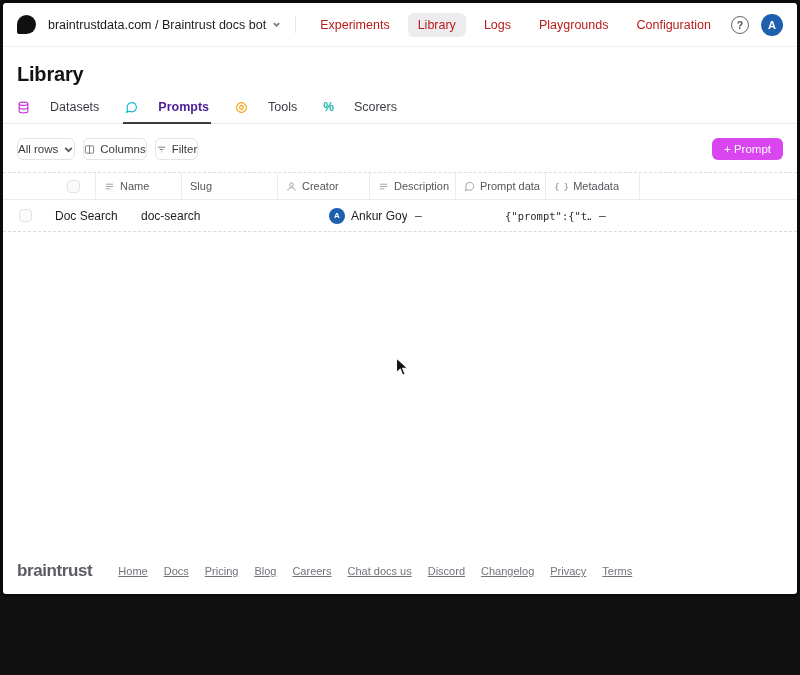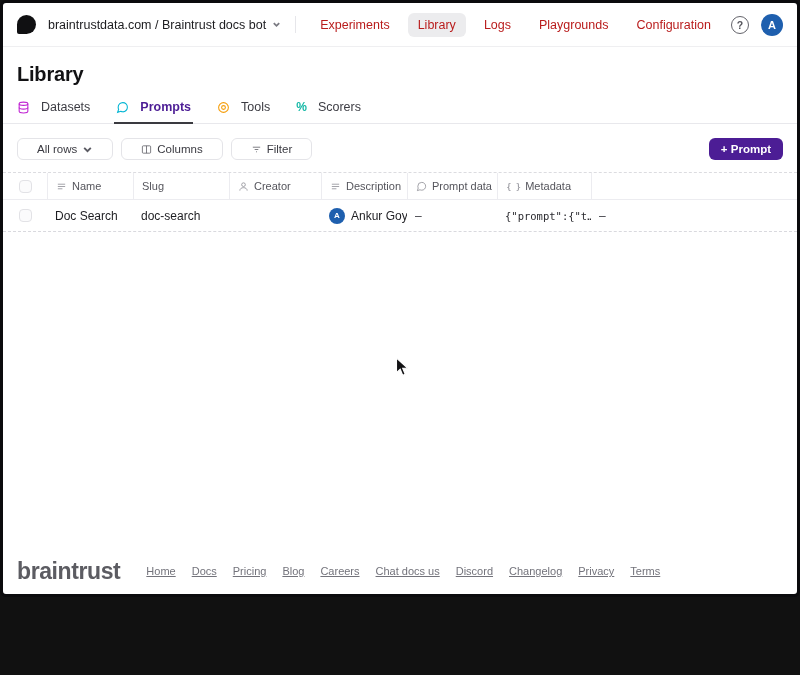--- a/index.html
+++ b/index.html
@@ -19,52 +19,52 @@
   .nav-item { font-size:12.5px; color:#b91c1c; padding:5px 10px; border-radius:6px; cursor:pointer; white-space:nowrap; }
   .nav-item.active { background:#ececee; font-weight:500; }
   .topnav-right { margin-left:auto; display:flex; align-items:center; gap:12px; }
   .help { width:18px; height:18px; border:1.3px solid #64646b; border-radius:50%; color:#54545b;
           font-size:10.5px; font-weight:600; display:flex; align-items:center; justify-content:center; cursor:pointer; }
   .avatar { width:22px; height:22px; border-radius:50%; background:#1e5fae; color:#fff; font-size:11px;
             font-weight:600; display:flex; align-items:center; justify-content:center; cursor:pointer; }
   
   .page-title { font-size:20px; font-weight:700; color:#121214; padding:16px 14px 14px; letter-spacing:-.2px; }
   .tabbar { display:flex; gap:26px; padding:0 14px; border-bottom:1px solid #e8e8ec; }
-  .tab { display:flex; align-items:center; gap:11px; font-size:12.5px; color:#3c3c43; padding-bottom:9px;
+  .tab { display:flex; align-items:center; gap:20px; font-size:12.5px; color:#3c3c43; padding-bottom:9px;
          cursor:pointer; position:relative; }
   .tab.active { font-weight:700; color:#4c1d95; }
   .tab.active:after { content:""; position:absolute; left:-2px; right:-2px; bottom:-1px; height:2px; background:#3a3a40; }
   .tab svg { width:13px; height:13px; fill:none; stroke-width:2; }
   .pct { font-size:12px; font-weight:700; color:#14b8a6; }
   
   .toolbar { display:flex; align-items:center; gap:8px; padding:14px 14px 12px; }
   .tbtn { display:flex; align-items:center; gap:5px; font-size:11.5px; color:#3a3a41; border:1px solid #e4e4e8;
-          border-radius:6px; padding:4px 19px; background:#fff; cursor:pointer; white-space:nowrap; }
+          border-radius:6px; padding:4px 0; background:#fff; cursor:pointer; white-space:nowrap; }
   .tbtn svg { width:11px; height:11px; stroke:#5a5a62; fill:none; stroke-width:1.7; }
-  .btn-primary { margin-left:auto; background:#4c1d95; color:#fff; font-size:11.5px; font-weight:700;
+  .btn-primary { margin-left:auto; background:#d946ef; color:#fff; font-size:11.5px; font-weight:400;
                  border:none; border-radius:6px; padding:5px 12px; cursor:pointer; }
   
   .grid-row { display:grid; grid-template-columns:44px 86px 96px 92px 86px 90px 94px 78px 1fr; align-items:center; }
-  .thead { height:28px; border-top:1px dashed #dcdce0; border-bottom:1px solid #ececf0; }
+  .thead { height:28px; border-top:1px dashed #dcdce0; border-bottom:1px solid #ececf0;padding-left:48px; }
   .th { display:flex; align-items:center; gap:5px; font-size:11px; color:#55555c; padding-left:8px;
         border-left:1px solid #ececf0; height:100%; overflow:hidden; white-space:nowrap; }
   .th svg { width:11px; height:11px; stroke:#8a8a92; fill:none; stroke-width:1.7; flex:0 0 auto; }
   .th .braces { font-family:"DejaVu Sans Mono", monospace; font-size:9.5px; color:#8a8a92; letter-spacing:-1px; }
   .cell-check { display:flex; align-items:center; justify-content:center; height:100%; }
   .checkbox { width:13px; height:13px; border:1px solid #e2e2e6; border-radius:4px; background:#fbfbfc; cursor:pointer; }
   .trow { height:32px; border-bottom:1px dashed #d9d9de; }
   .td { font-size:12px; color:#1d1d21; padding-left:8px; overflow:hidden; white-space:nowrap; display:flex; align-items:center; gap:6px; }
   .td.mono { font-family:"DejaVu Sans Mono", monospace; font-size:10.5px; color:#2a2a2f; }
   .td.dim { color:#3f3f46; }
   .mini-avatar { width:16px; height:16px; border-radius:50%; background:#1e5fae; color:#fff; font-size:8px;
                  font-weight:700; display:flex; align-items:center; justify-content:center; flex:0 0 auto; }
   
   .spacer { flex:1 1 auto; }
   .footer { display:flex; align-items:center; padding:0 14px; height:46px; flex:0 0 auto; gap:16px; }
-  .brand { font-size:23px; font-weight:700; color:#5c5c62; letter-spacing:-.4px; margin-right:10px; }
+  .brand { font-size:17px; font-weight:700; color:#5c5c62; letter-spacing:-.4px; margin-right:10px; }
   .flink { font-size:11px; color:#73737b; cursor:pointer; white-space:nowrap;text-decoration:underline; }
   .cursor { position:absolute; left:392px; top:354px; pointer-events:none; }
 </style>
 </head>
 <body>
 
 <div class="frame">
 
   <div class="topnav">
     <div class="logo"></div>

